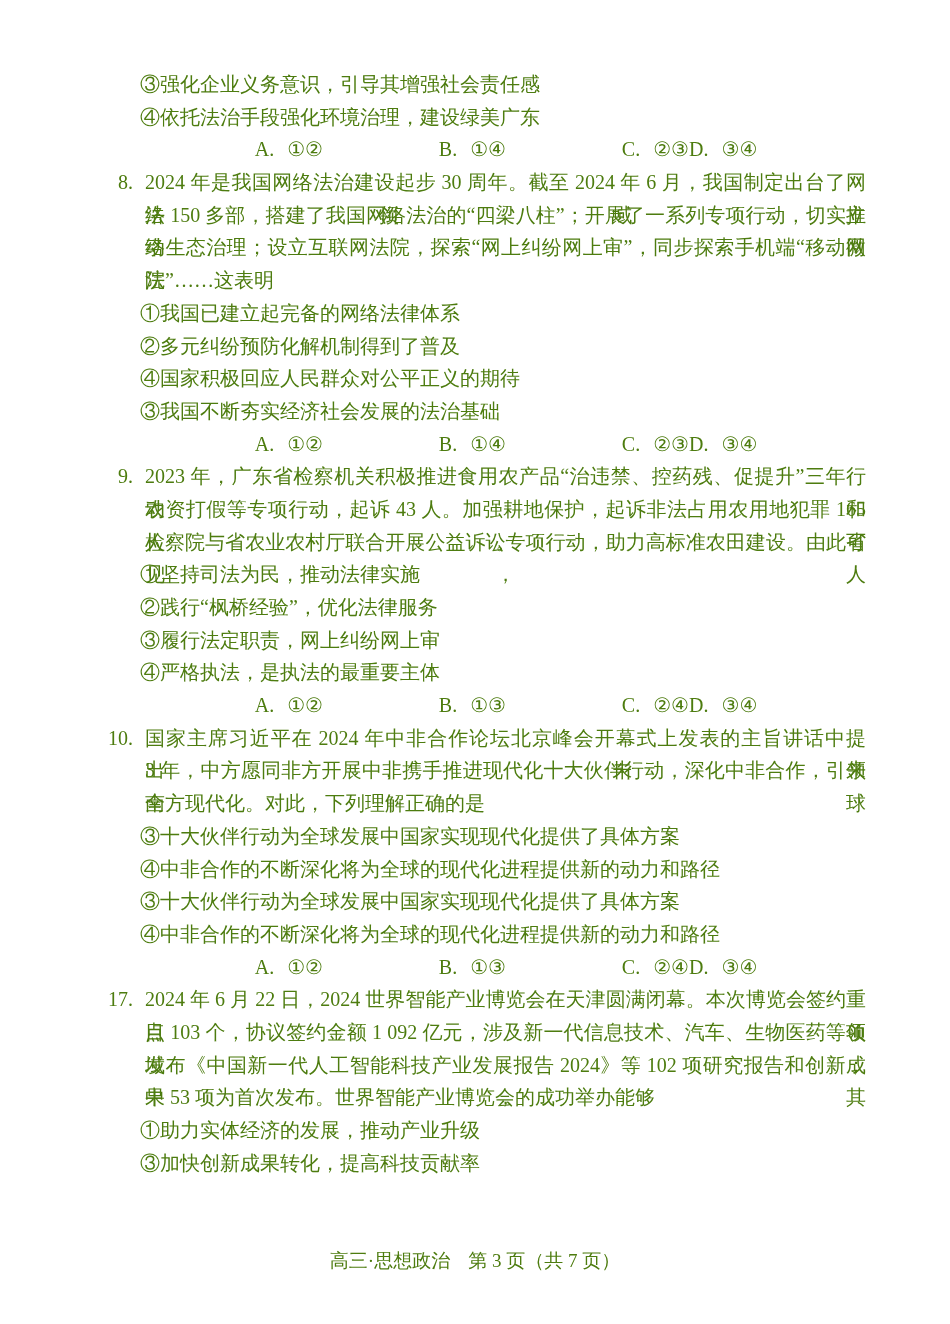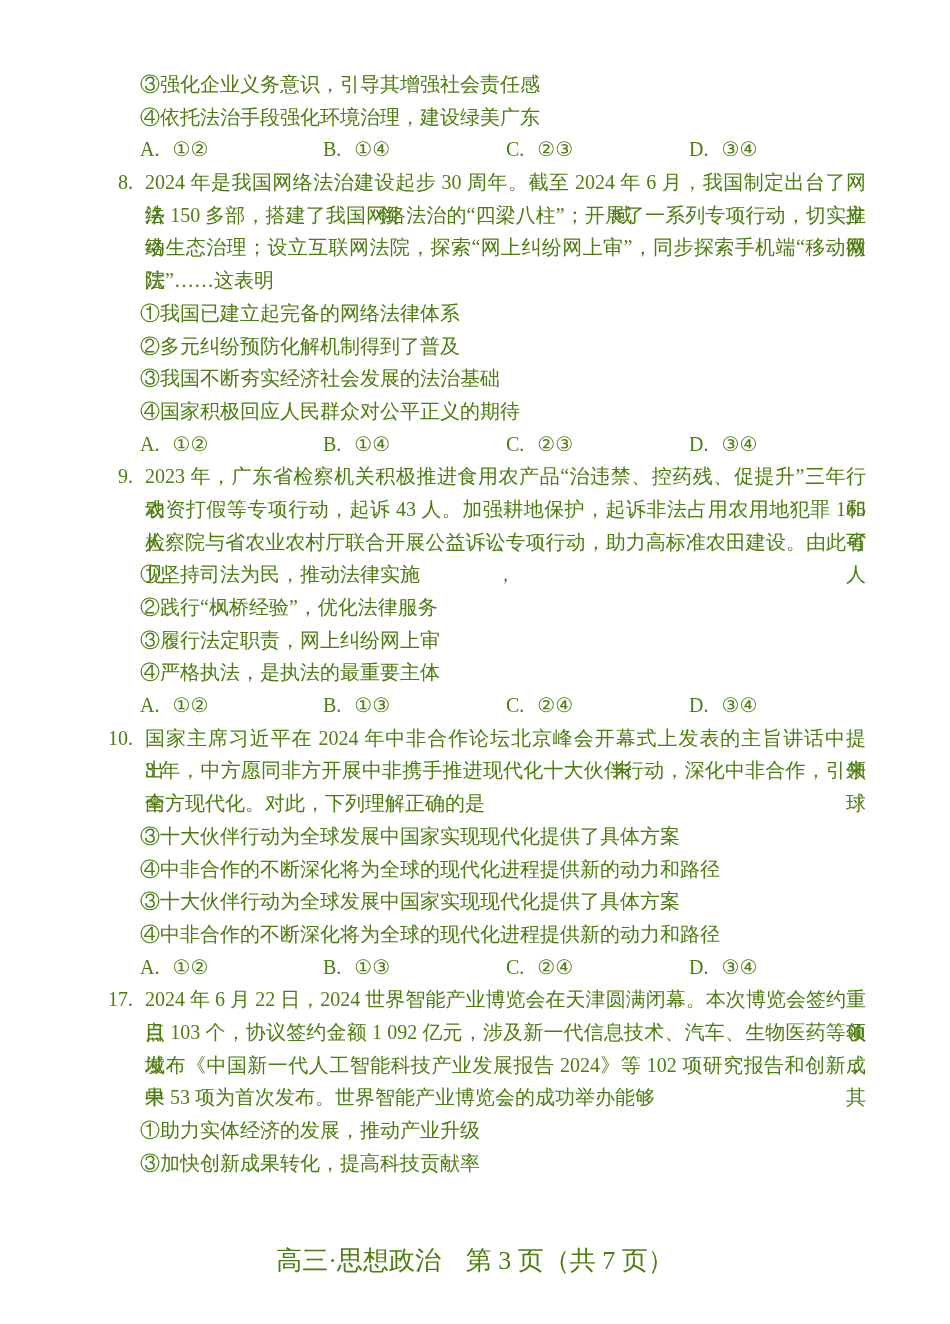--- a/index.html
+++ b/index.html
@@ -47,32 +47,33 @@
     margin-left: -5px;
     line-height: 32.7px;
     height: 32.7px;
     white-space: nowrap;
   }
   .choices {
     margin-left: -5px;
     display: flex;
     line-height: 32.7px;
     height: 32.7px;
+    text-align: right;
   }
   .choice { width: 183px; white-space: nowrap; }
   .choice.last { width: auto; }
   .clabel { display: inline-block; margin-right: 13px; }
   .footer {
     position: absolute;
     left: 0;
     top: 1245px;
     width: 950px;
     text-align: center;
     line-height: 32.7px;
-    font-size: 26px;
+    font-size: 19px;
   }
   .fgap { margin-left: 0.95em; }
 </style>
 </head>
 <body>
 
 <div class="page">
   <div class="main">
 
     <div class="optline">③强化企业义务意识，引导其增强社会责任感</div>
@@ -86,22 +87,22 @@
 
     <div class="qwrap">
       <span class="qnum">8.</span>
       <div class="sline just">2024 年是我国网络法治建设起步 30 周年。截至 2024 年 6 月，我国制定出台了网络领域立</div>
       <div class="sline just">法 150 多部，搭建了我国网络法治的“四梁八柱”；开展了一系列专项行动，切实推动网</div>
       <div class="sline just">络生态治理；设立互联网法院，探索“网上纠纷网上审”，同步探索手机端“移动微法</div>
       <div class="sline">院”……这表明</div>
     </div>
     <div class="optline">①我国已建立起完备的网络法律体系</div>
     <div class="optline">②多元纠纷预防化解机制得到了普及</div>
+    <div class="optline">④国家积极回应人民群众对公平正义的期待</div>
     <div class="optline">③我国不断夯实经济社会发展的法治基础</div>
-    <div class="optline">④国家积极回应人民群众对公平正义的期待</div>
     <div class="choices">
       <div class="choice"><span class="clabel">A.</span><span class="cvalue">①②</span></div>
       <div class="choice"><span class="clabel">B.</span><span class="cvalue">①④</span></div>
       <div class="choice"><span class="clabel">C.</span><span class="cvalue">②③</span></div>
       <div class="choice last"><span class="clabel">D.</span><span class="cvalue">③④</span></div>
     </div>
 
     <div class="qwrap">
       <span class="qnum">9.</span>
       <div class="sline just">2023 年，广东省检察机关积极推进食用农产品“治违禁、控药残、促提升”三年行动和</div>

